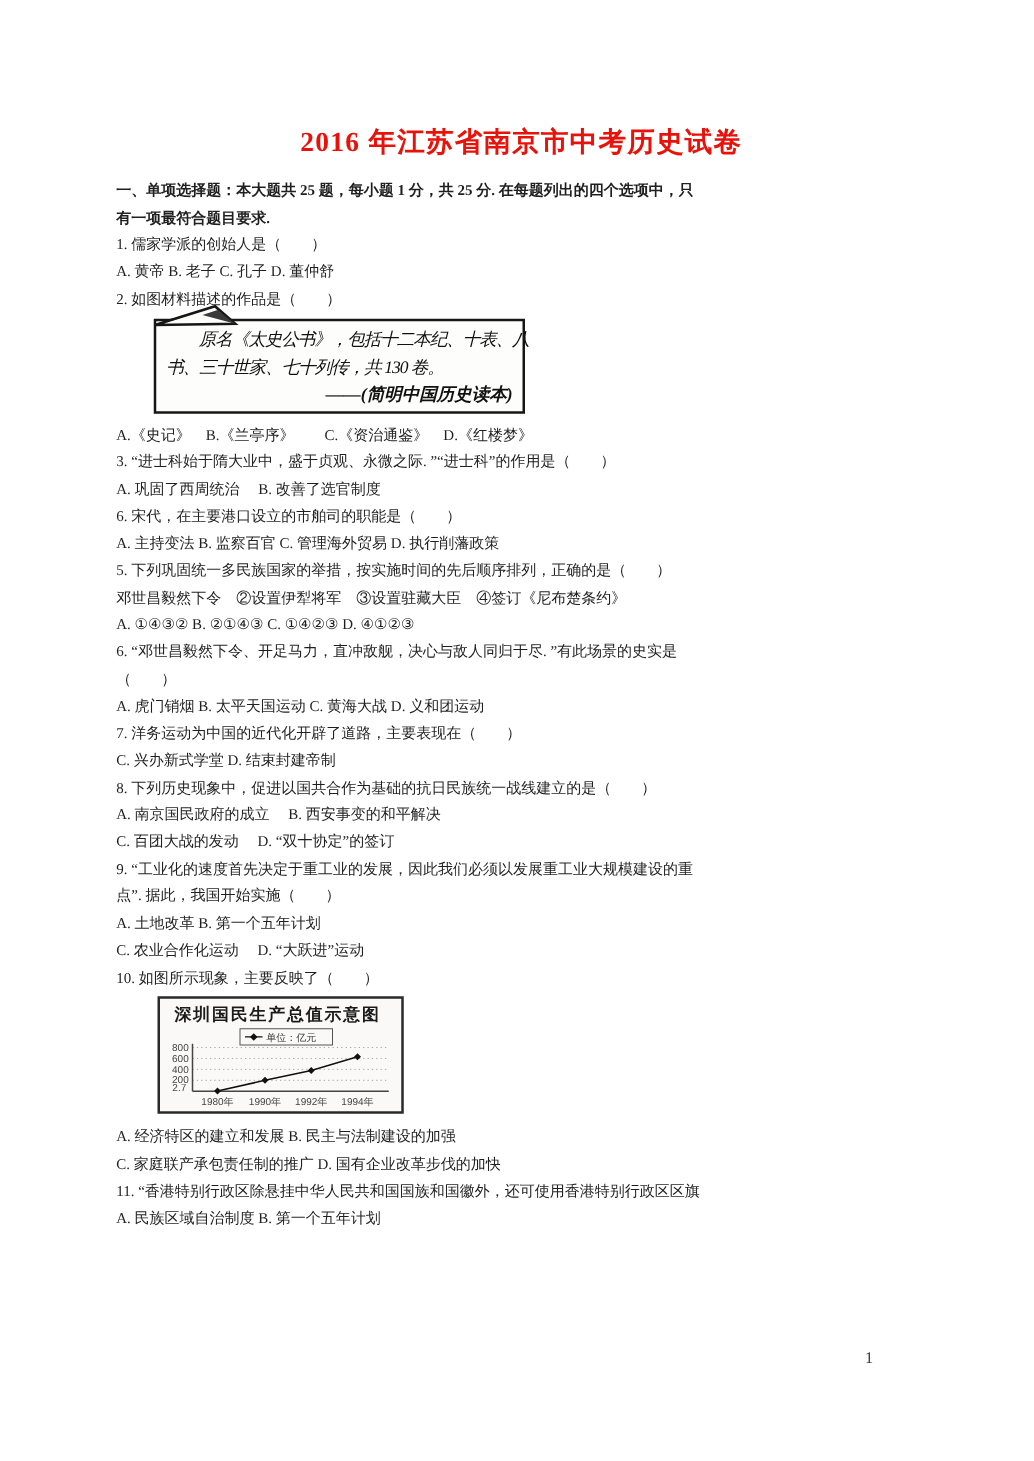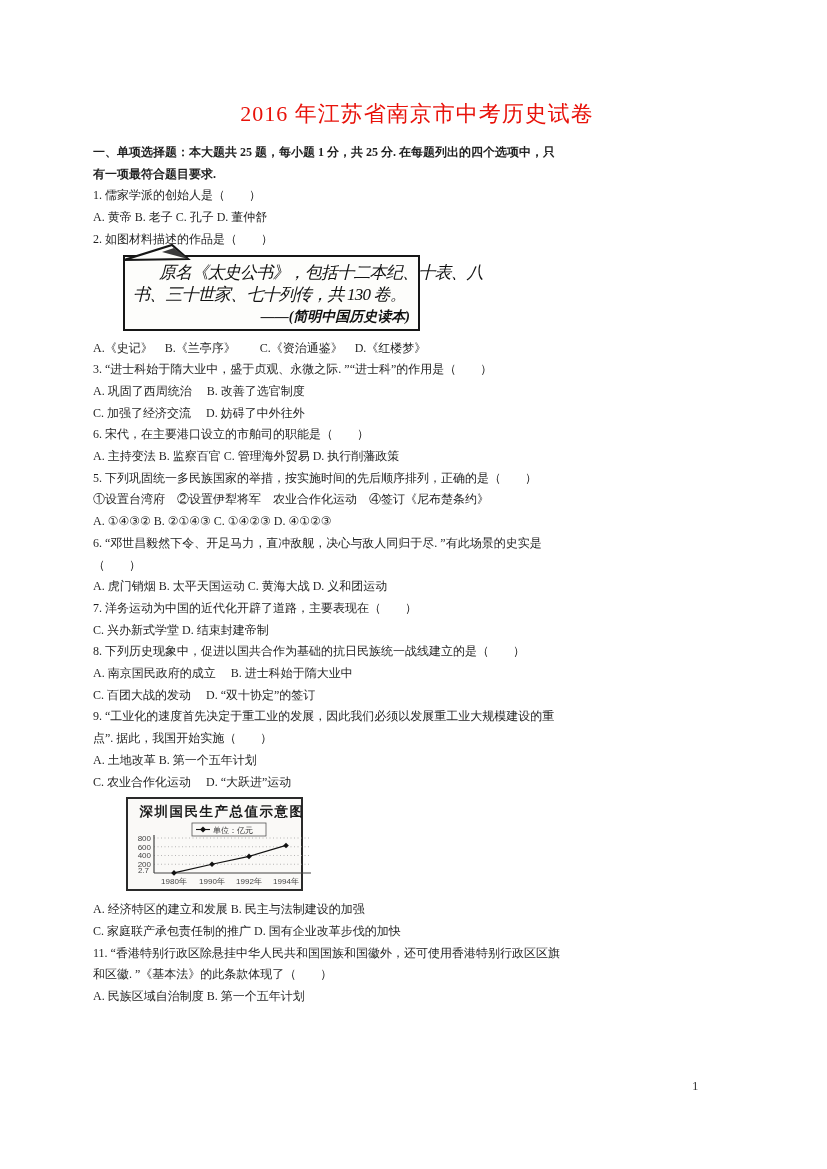--- a/index.html
+++ b/index.html
@@ -9,21 +9,21 @@
     background:#ffffff;
     font-family:"Liberation Serif","DejaVu Serif",serif;
     color:#1f1f1f;
     overflow:hidden;
   }
   .content{position:absolute;left:93px;top:99px;width:648px;}
   .doc-title{
     margin:0 0 13px 0;
     text-align:center;
     font-size:22px;
-    font-weight:normal;
+    font-weight:bold;
     letter-spacing:1px;
     color:#e8120a;
     line-height:30px;
   }
   .line{
     font-size:12px;
     line-height:21.7px;
     white-space:pre;
   }
   .bold{font-weight:bold;}
@@ -33,39 +33,39 @@
     position:relative;
     box-sizing:border-box;
     width:297px;height:76px;
     margin:4px 0 7px 30px;
     border:2.5px solid #161616;
     background:#fdfdfb;
     padding:5px 8px 0 8px;
   }
   .fold{position:absolute;top:-15px;left:-3px;}
   .nb-line{
-    font-size:17px;
+    font-size:14px;
     line-height:22px;
     letter-spacing:-0.8px;
     font-style:italic;
     white-space:pre;
     color:#111;
   }
   .nb-indent{text-indent:26px;}
   .nb-attr{
     text-align:right;
     font-weight:bold;
     font-size:14px;
     letter-spacing:0;
   }
 
   
   .chart-box{
     box-sizing:border-box;
-    width:177px;height:94px;
+    width:197px;height:94px;
     margin:4px 0 8px 33px;
     border:2px solid #2a2a2a;
     background:#faf9f7;
   }
   .chart-box svg{display:block;}
   .ct{font-size:13.5px;font-weight:bold;letter-spacing:1.5px;fill:#1b1b1b;
       font-family:"Liberation Serif","DejaVu Serif",serif;}
   .lt{font-size:8px;fill:#333;font-family:"Liberation Serif","DejaVu Serif",serif;}
   .yt,.xt{font-size:8px;fill:#444;font-family:"Liberation Sans","DejaVu Sans",sans-serif;}
   .legend-rect{fill:none;stroke:#555;stroke-width:0.8;}
@@ -103,45 +103,45 @@
       </svg>
       <div class="nb-line nb-indent">原名《太史公书》，包括十二本纪、十表、八</div>
       <div class="nb-line">书、三十世家、七十列传，共 130 卷。</div>
       <div class="nb-line nb-attr">——(简明中国历史读本)</div>
     </div>
 
     <div class="line">A.《史记》　B.《兰亭序》　　C.《资治通鉴》　D.《红楼梦》</div>
 
     <div class="line">3. “进士科始于隋大业中，盛于贞观、永微之际. ”“进士科”的作用是（　　）</div>
     <div class="line">A. 巩固了西周统治　 B. 改善了选官制度</div>
-    <div class="line">C. 加强了经济交流　 D. 妨碍了中外往外</div>
 
     <div class="line">6. 宋代，在主要港口设立的市舶司的职能是（　　）</div>
     <div class="line">A. 主持变法 B. 监察百官 C. 管理海外贸易 D. 执行削藩政策</div>
 
     <div class="line">5. 下列巩固统一多民族国家的举措，按实施时间的先后顺序排列，正确的是（　　）</div>
-    <div class="line">①设置台湾府　②设置伊犁将军　农业合作化运动　④签订《尼布楚条约》</div>
+    <div class="line">邓世昌毅然下令　②设置伊犁将军　③设置驻藏大臣　④签订《尼布楚条约》</div>
     <div class="line">A. ①④③② B. ②①④③ C. ①④②③ D. ④①②③</div>
 
     <div class="line">6. “邓世昌毅然下令、开足马力，直冲敌舰，决心与敌人同归于尽. ”有此场景的史实是</div>
     <div class="line">（　　）</div>
     <div class="line">A. 虎门销烟 B. 太平天国运动 C. 黄海大战 D. 义和团运动</div>
 
     <div class="line">7. 洋务运动为中国的近代化开辟了道路，主要表现在（　　）</div>
     <div class="line">C. 兴办新式学堂 D. 结束封建帝制</div>
 
     <div class="line">8. 下列历史现象中，促进以国共合作为基础的抗日民族统一战线建立的是（　　）</div>
-    <div class="line">A. 南京国民政府的成立　 B. 进士科始于隋大业中</div>
+    <div class="line">A. 南京国民政府的成立　 B. 西安事变的和平解决</div>
     <div class="line">C. 百团大战的发动　 D. “双十协定”的签订</div>
 
     <div class="line">9. “工业化的速度首先决定于重工业的发展，因此我们必须以发展重工业大规模建设的重</div>
     <div class="line">点”. 据此，我国开始实施（　　）</div>
     <div class="line">A. 土地改革 B. 第一个五年计划</div>
     <div class="line">C. 农业合作化运动　 D. “大跃进”运动</div>
 
+    <div class="line">10. 如图所示现象，主要反映了（　　）</div>
 
     <div class="chart-box">
       <svg width="193" height="90" viewBox="0 0 193 90">
         <text class="ct" x="94" y="17" text-anchor="middle">深圳国民生产总值示意图</text>
 
         <rect class="legend-rect" x="64" y="24" width="74" height="13"></rect>
         <line class="lline" x1="68" y1="30.5" x2="82" y2="30.5"></line>
         <path d="M72,30.5 l3,-3 l3,3 l-3,3 Z" fill="#111"></path>
         <text class="lt" x="85" y="33.5">单位：亿元</text>
 
@@ -169,19 +169,18 @@
           <path d="M 84,62.45 L 86.8,65.25 L 84,68.05 L 81.2,65.25 Z" fill="#111"></path>
           <path d="M 121,54.575 L 123.8,57.375 L 121,60.175 L 118.2,57.375 Z" fill="#111"></path>
           <path d="M 158,43.6375 L 160.8,46.4375 L 158,49.2375 L 155.2,46.4375 Z" fill="#111"></path>
         </svg>
     </div>
 
     <div class="line">A. 经济特区的建立和发展 B. 民主与法制建设的加强</div>
     <div class="line">C. 家庭联产承包责任制的推广 D. 国有企业改革步伐的加快</div>
 
     <div class="line">11. “香港特别行政区除悬挂中华人民共和国国族和国徽外，还可使用香港特别行政区区旗</div>
-    <div class="line">和区徽. ”《基本法》的此条款体现了（　　）</div>
     <div class="line">A. 民族区域自治制度 B. 第一个五年计划</div>
 
   </div>
 
   <div class="page-num">1</div>
 </div>
 
 </body></html>

